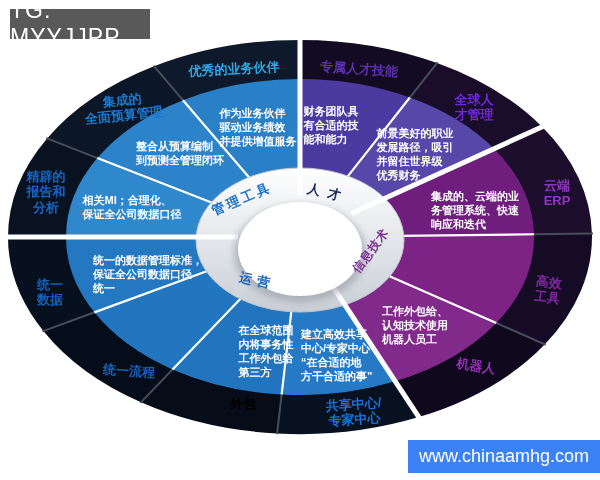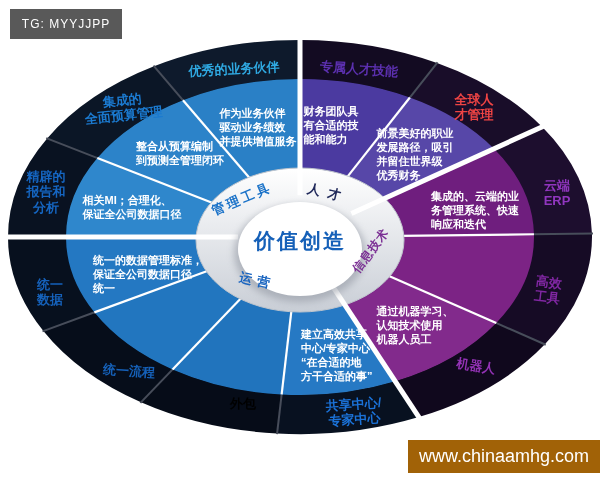--- a/index.html
+++ b/index.html
@@ -8,22 +8,22 @@
   .stage svg{position:absolute;left:0;top:0;}
   .labels{position:absolute;left:0;top:0;width:600px;height:480px;}
   .olabel{position:absolute;transform:translate(-50%,-50%) rotate(var(--rot,0deg));
           font-weight:bold;font-size:13px;line-height:1.18;white-space:pre-line;text-align:center;}
   .mtext{position:absolute;transform:translate(-50%,-50%);color:#ffffff;font-weight:bold;
          font-size:11px;line-height:1.28;white-space:pre-line;text-align:left;}
   .qlabel{position:absolute;transform:translate(-50%,-50%) rotate(var(--rot,0deg));
           font-weight:bold;font-size:13px;white-space:nowrap;}
   .clabel{position:absolute;transform:translate(-50%,-50%);font-weight:bold;font-size:21px;
           letter-spacing:2px;white-space:nowrap;}
-  .stamp{position:absolute;left:10px;top:9px;width:112px;height:30px;display:flex;align-items:center;
-         justify-content:center;color:#ffffff;font-size:12px;letter-spacing:1px;}
+  .stamp{position:absolute;left:10px;top:9px;width:140px;height:30px;display:flex;align-items:center;
+         justify-content:center;color:#ffffff;font-size:23px;letter-spacing:1px;}
   .watermark{position:absolute;left:408px;top:440px;width:192px;height:33px;display:flex;align-items:center;
          justify-content:center;color:#ffffff;font-size:18px;}
   .outer-div{stroke:#474d5a;stroke-width:2;}
   .mid-div{stroke:#ffffff;stroke-width:2.2;}
   .quad-div{stroke:#ffffff;stroke-width:5;}
 </style>
 </head>
 <body>
 
 <div class="stage">
@@ -106,55 +106,58 @@
 数据</div>
     <div class="olabel" style="left: 129px; top: 371px; --rot: 4deg; color: rgb(21, 96, 184);">统一流程</div>
     <div class="olabel" style="left: 243px; top: 404px; color: #000000;">外包</div>
     <div class="olabel" style="left: 354px; top: 412px; --rot: -4deg; color: rgb(27, 114, 216);">共享中心/
 专家中心</div>
     <div class="olabel" style="left: 476px; top: 366px; --rot: 9deg; color: rgb(146, 50, 180);">机器人</div>
     <div class="olabel" style="left: 548px; top: 290px; --rot: 7deg; color: rgb(128, 39, 162);">高效
 工具</div>
     <div class="olabel" style="left: 557px; top: 193px; color: rgb(145, 54, 191);">云端
 ERP</div>
-    <div class="olabel" style="left: 474px; top: 107px; color: #ef4444;">全球人
+    <div class="olabel" style="left: 474px; top: 107px; color: #6d28d9;">全球人
 才管理</div>
     <div class="olabel" style="left: 359px; top: 69px; --rot: 4deg; color: rgb(92, 48, 176);">专属人才技能</div>
 
     <div class="mtext" style="left:258px;top:127px">作为业务伙伴
 驱动业务绩效
 并提供增值服务</div>
     <div class="mtext" style="left:180px;top:153px">整合从预算编制
 到预测全管理闭环</div>
     <div class="mtext" style="left:132px;top:207px">相关MI；合理化、
 保证全公司数据口径</div>
     <div class="mtext" style="left:148px;top:274px">统一的数据管理标准，
 保证全公司数据口径
 统一</div>
+    <div class="mtext" style="left:266px;top:351px">在全球范围
+内将事务性
+工作外包给
+第三方</div>
     <div class="mtext" style="left:341px;top:355px">建立高效共享
 中心/专家中心，
 “在合适的地
 方干合适的事”</div>
-    <div class="mtext" style="left:415px;top:325px">通过机器学习、
+    <div class="mtext" style="left:415px;top:325px">工作外包给、
 认知技术使用
 机器人员工</div>
     <div class="mtext" style="left:415px;top:154px">前景美好的职业
 发展路径，吸引
 并留住世界级
 优秀财务</div>
     <div class="mtext" style="left:475px;top:210px">集成的、云端的业
 务管理系统、快速
 响应和迭代</div>
     <div class="mtext" style="left:331px;top:125px">财务团队具
 有合适的技
 能和能力</div>
 
     <div class="qlabel" style="left: 242px; top: 199px; --rot: -23deg; letter-spacing: 3px; color: rgb(26, 114, 200);">管理工具</div>
     <div class="qlabel" style="left: 328px; top: 193px; --rot: 13deg; letter-spacing: 8px; color: rgb(32, 41, 90);">人才</div>
     <div class="qlabel" style="left: 371px; top: 251px; --rot: -53deg; letter-spacing: 1px; font-size: 12px; color: rgb(123, 47, 148);">信息技术</div>
     <div class="qlabel" style="left: 257px; top: 281px; --rot: 12deg; letter-spacing: 5px; color: rgb(26, 101, 192);">运营</div>
 
-    <div class="clabel" style="left: 300px; top: 241px; color: rgb(21, 96, 184);">价值创造</div>
 
     <div class="stamp" style="background-color: rgb(89, 89, 89);">TG: MYYJJPP</div>
-    <div class="watermark" style="background-color: #a16207;">www.chinaamhg.com</div>
+    <div class="watermark" style="background-color: #3b82f6;">www.chinaamhg.com</div>
   </div>
 </div>
 
 </body></html>

